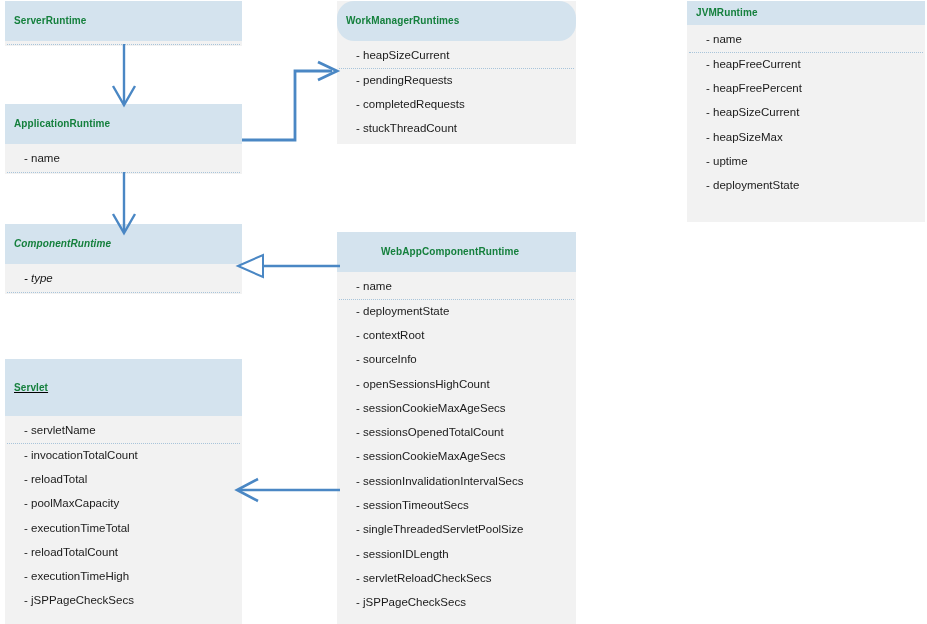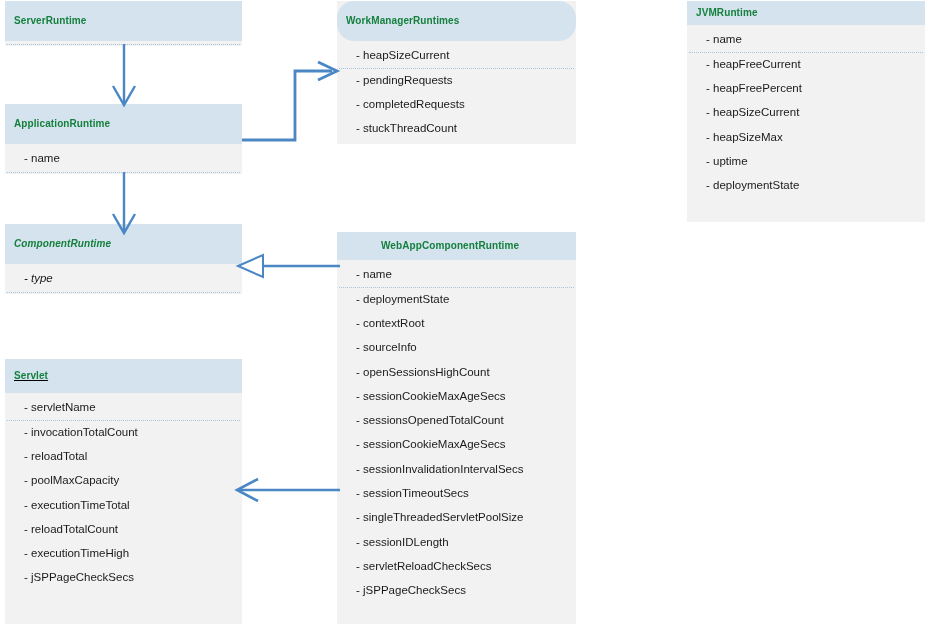--- a/index.html
+++ b/index.html
@@ -108,21 +108,21 @@
   <div class="uml-header" style="height:40px;">
     <span class="uml-header-title">ComponentRuntime</span>
   </div>
   <div class="uml-body" style="height:30px;">
     <div class="uml-attr">- type</div>
     <div class="uml-bottom-rule" style="bottom:1px;"></div>
   </div>
 </div>
 
 <div class="uml-class" style="left:5px; top:359px; width:237px; height:265px;">
-  <div class="uml-header" style="height:34px;text-decoration:underline;">
+  <div class="uml-header" style="height:57px;text-decoration:underline;">
     <span class="uml-header-title">Servlet</span>
   </div>
   <div class="uml-body" style="height:235px;">
     <div class="uml-attr sep-after">- servletName</div>
     <div class="uml-attr">- invocationTotalCount</div>
     <div class="uml-attr">- reloadTotal</div>
     <div class="uml-attr">- poolMaxCapacity</div>
     <div class="uml-attr">- executionTimeTotal</div>
     <div class="uml-attr">- reloadTotalCount</div>
     <div class="uml-attr">- executionTimeHigh</div>
@@ -136,21 +136,21 @@
   </div>
   <div class="uml-body" style="height:103px;">
     <div class="uml-attr sep-after">- heapSizeCurrent</div>
     <div class="uml-attr">- pendingRequests</div>
     <div class="uml-attr">- completedRequests</div>
     <div class="uml-attr">- stuckThreadCount</div>
   </div>
 </div>
 
 <div class="uml-class" style="left:337px; top:232px; width:239px; height:392px;">
-  <div class="uml-header" style="height:28px;padding-left:44px;">
+  <div class="uml-header" style="height:40px;padding-left:44px;">
     <span class="uml-header-title">WebAppComponentRuntime</span>
   </div>
   <div class="uml-body" style="height:352px;">
     <div class="uml-attr sep-after">- name</div>
     <div class="uml-attr">- deploymentState</div>
     <div class="uml-attr">- contextRoot</div>
     <div class="uml-attr">- sourceInfo</div>
     <div class="uml-attr">- openSessionsHighCount</div>
     <div class="uml-attr">- sessionCookieMaxAgeSecs</div>
     <div class="uml-attr">- sessionsOpenedTotalCount</div>

